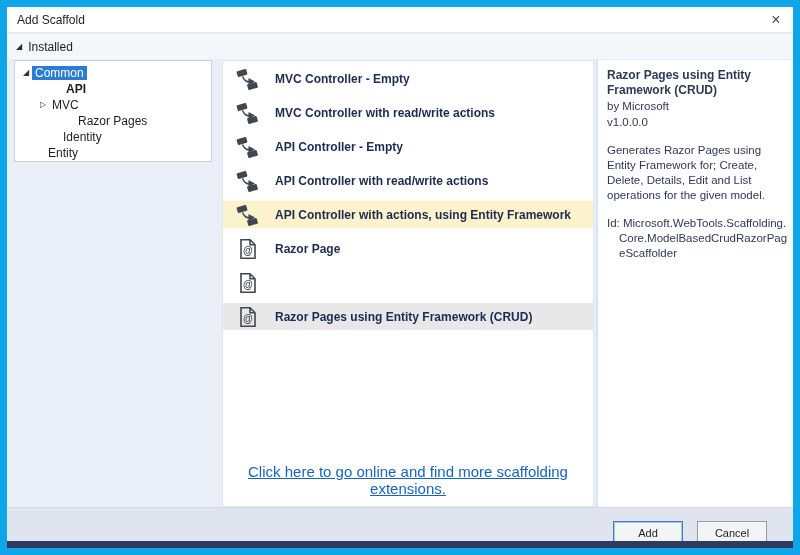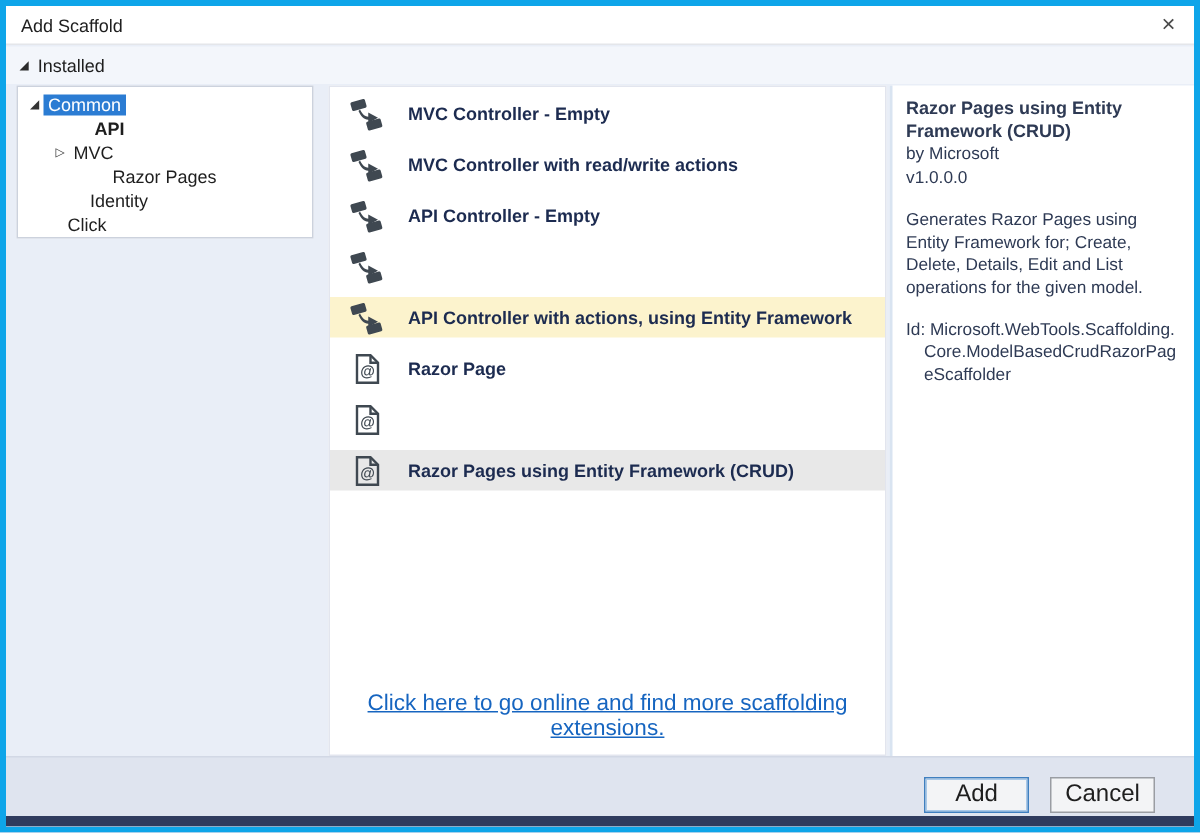--- a/index.html
+++ b/index.html
@@ -1,19 +1,19 @@
 <!DOCTYPE html>
 <html><head>
 <meta charset="utf-8">
 <style>
   html,body{margin:0;padding:0;background:#cfd6e4;}
   *{box-sizing:border-box;}
   .dialog{
     position:relative;width:800px;height:555px;margin:0 auto;
-    background:#e9eef7;border:4px solid #0ea5e9;
+    background:#e9eef7;border:7px solid #0ea5e9;
     font-family:"Liberation Sans","DejaVu Sans",sans-serif;
     overflow:hidden;
   }
   
   .titlebar{position:absolute;top:0;left:0;right:0;height:26px;background:#ffffff;border-bottom:1px solid #e4e6ea;display:flex;align-items:center;}
   .title{padding-left:10px;font-size:12px;color:#1e1e1e;}
   .close{position:absolute;right:6px;top:2px;width:22px;height:22px;display:flex;align-items:center;justify-content:center;font-size:16px;color:#4c4c4c;cursor:default;}
   
   .installed-bar{position:absolute;top:27px;left:0;right:0;height:25px;background:#f3f6fb;display:flex;align-items:center;font-size:12px;color:#1e1e1e;}
   .installed-glyph{margin-left:9px;margin-right:6px;font-size:8px;color:#2b2b2b;line-height:1;}
@@ -32,21 +32,21 @@
   .row-label{margin-left:15px;font-size:12px;font-weight:bold;color:#1c2b50;white-space:nowrap;}
   .link{position:absolute;bottom:9px;left:0;right:0;text-align:center;font-size:15px;color:#1665c0;text-decoration:underline;cursor:pointer;}
   
   .details-panel{position:absolute;left:589px;top:53px;width:204px;height:447px;background:#ffffff;border-left:2px solid #d9e4f1;padding:8px 8px 0 9px;font-size:11.5px;color:#2e3a54;line-height:1.3;}
   .d-title{font-weight:bold;font-size:12px;line-height:1.25;}
   .d-author,.d-version{margin-top:1px;}
   .d-desc{margin-top:13px;}
   .d-id{margin-top:13px;word-break:break-all;padding-left:12px;text-indent:-12px;}
   
   .footer{position:absolute;left:0;right:0;top:500px;height:48px;background:#dfe4ef;border-top:1px solid #d2d8e5;}
-  .btn{position:absolute;top:13px;width:70px;height:24px;font-size:16px;color:#1e1e1e;background:#f3f4f6;border:1px solid #9a9da3;display:flex;align-items:center;justify-content:center;cursor:default;text-align:right;}
+  .btn{position:absolute;top:13px;width:70px;height:24px;font-size:11px;color:#1e1e1e;background:#f3f4f6;border:1px solid #9a9da3;display:flex;align-items:center;justify-content:center;cursor:default;text-align:right;}
   .btn-add{right:110px;border:1px solid #3f7fbf;box-shadow:0 0 0 1px #a8c8e8 inset;}
   .btn-cancel{right:26px;}
   .bottom-strip{position:absolute;left:0;right:0;bottom:0;height:7px;background:#2f3b5e;}
 </style>
 </head>
 <body>
 
 <div class="dialog">
 
   <div class="titlebar">
@@ -75,21 +75,21 @@
       <div class="tree-row" style="padding-left: 36px; margin-left: 12px;">
         <span class="tree-glyph"></span>
         <span class="tree-label">Razor Pages</span>
       </div>
       <div class="tree-row" style="padding-left: 33px;">
         <span class="tree-glyph"></span>
         <span class="tree-label">Identity</span>
       </div>
       <div class="tree-row" style="padding-left: 18px;">
         <span class="tree-glyph"></span>
-        <span class="tree-label">Click</span>
+        <span class="tree-label">Entity</span>
       </div>
     </div>
 
   <div class="list-panel" id="list-panel">
     <div class="list-row">
         <span class="row-icon">
   <svg viewBox="0 0 24 24" width="24" height="24">
     <g fill="#3f4851">
       <rect x="1" y="3" width="10" height="6" rx="1" transform="rotate(-16 6 6)"></rect>
       <path d="M7 9 C 9 13, 10.5 13.5, 12.5 13.8 L12.5 11 L19 14.5 L12.5 18 L12.5 15.8 C 9.5 15.5, 7.5 13.5, 6 10"></path>
@@ -126,20 +126,21 @@
       <div class="list-row">
         <span class="row-icon">
   <svg viewBox="0 0 24 24" width="24" height="24">
     <g fill="#3f4851">
       <rect x="1" y="3" width="10" height="6" rx="1" transform="rotate(-16 6 6)"></rect>
       <path d="M7 9 C 9 13, 10.5 13.5, 12.5 13.8 L12.5 11 L19 14.5 L12.5 18 L12.5 15.8 C 9.5 15.5, 7.5 13.5, 6 10"></path>
       <rect x="11.5" y="16" width="10" height="6" rx="1" transform="rotate(-16 16.5 19)"></rect>
     </g>
   </svg>
 </span>
+        <span class="row-label">API Controller with read/write actions</span>
       </div>
       <div class="list-row hover">
         <span class="row-icon">
   <svg viewBox="0 0 24 24" width="24" height="24">
     <g fill="#3f4851">
       <rect x="1" y="3" width="10" height="6" rx="1" transform="rotate(-16 6 6)"></rect>
       <path d="M7 9 C 9 13, 10.5 13.5, 12.5 13.8 L12.5 11 L19 14.5 L12.5 18 L12.5 15.8 C 9.5 15.5, 7.5 13.5, 6 10"></path>
       <rect x="11.5" y="16" width="10" height="6" rx="1" transform="rotate(-16 16.5 19)"></rect>
     </g>
   </svg>

